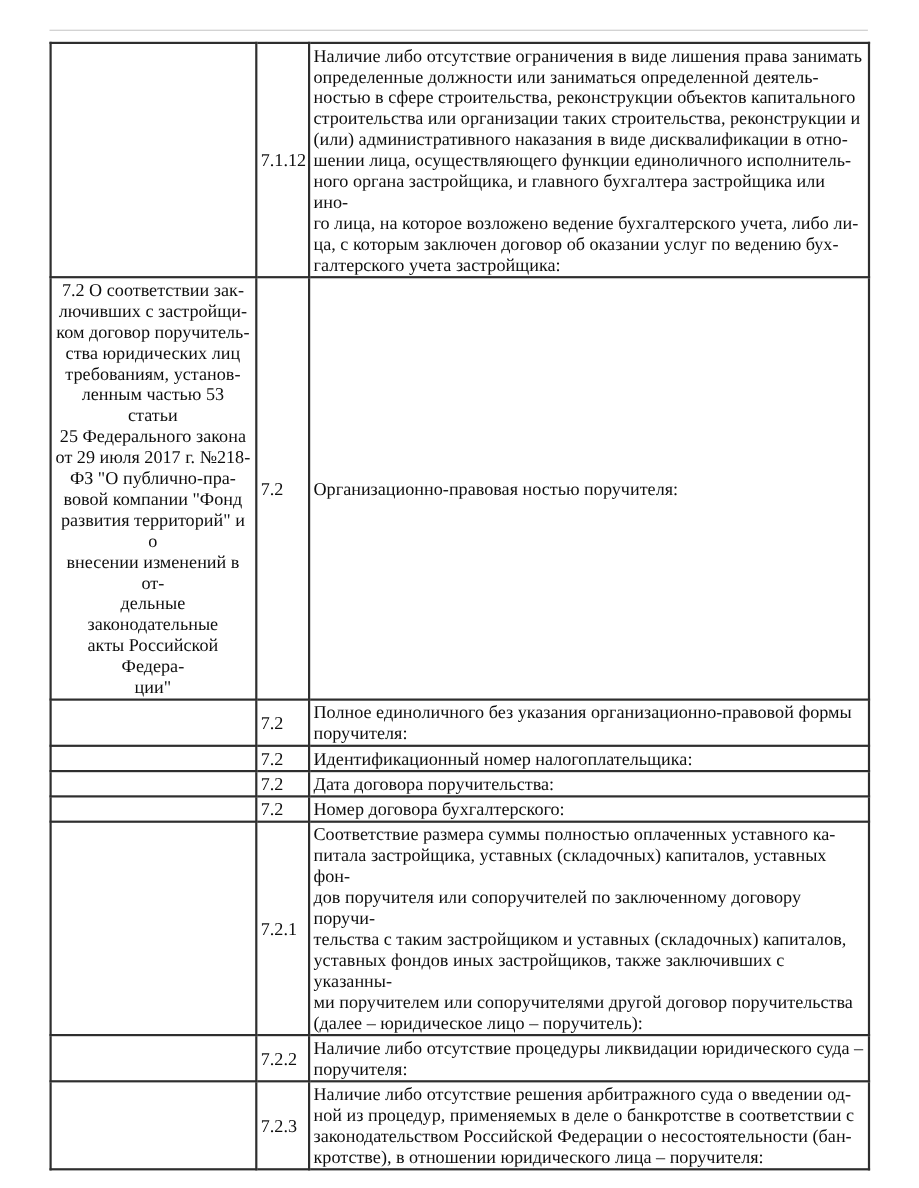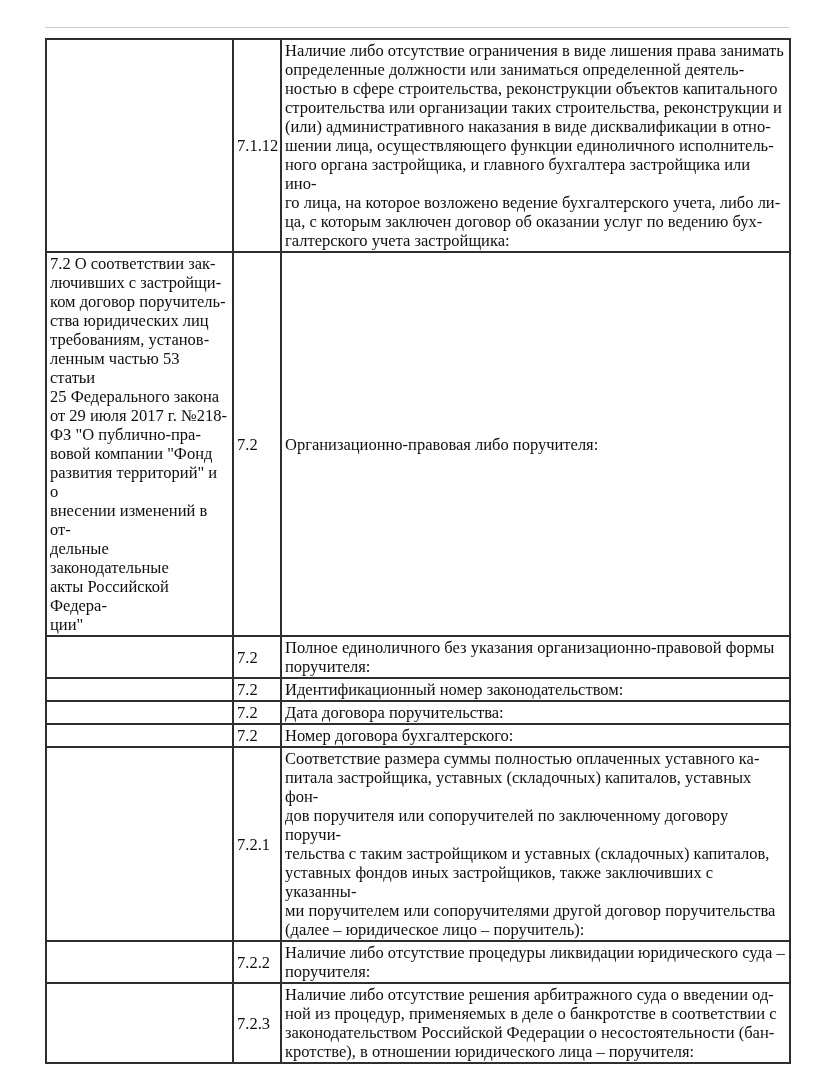--- a/index.html
+++ b/index.html
@@ -32,20 +32,21 @@
     padding: 1px 4px 1px 3px;
     font-size: 16.5px;
     line-height: 19px;
     color: #0e0e0e;
     overflow: hidden;
   }
   td.lft {
     vertical-align: top;
     white-space: pre-line;
     line-height: 18.5px;
+    text-align: center;
   }
   td.num { vertical-align: middle; }
   td.txt {
     vertical-align: top;
     white-space: pre-line;
   }
   td.vmid { vertical-align: middle; }
 </style>
 </head>
 <body>
@@ -84,32 +85,32 @@
 25 Федерального закона
 от 29 июля 2017 г. №218-
 ФЗ "О публично-пра-
 вовой компании "Фонд
 развития территорий" и о
 внесении изменений в от-
 дельные законодательные
 акты Российской Федера-
 ции"</td>
         <td class="num">7.2</td>
-        <td class="txt vmid">Организационно-правовая либо поручителя:</td>
+        <td class="txt vmid">Организационно-правовая ностью поручителя:</td>
       </tr>
       <tr style="height:39px">
         <td class="lft"></td>
         <td class="num">7.2</td>
         <td class="txt">Полное единоличного без указания организационно-правовой формы
 поручителя:</td>
       </tr>
       <tr style="height:21px">
         <td class="lft"></td>
         <td class="num">7.2</td>
-        <td class="txt">Идентификационный номер законодательством:</td>
+        <td class="txt">Идентификационный номер налогоплательщика:</td>
       </tr>
       <tr style="height:21px">
         <td class="lft"></td>
         <td class="num">7.2</td>
         <td class="txt">Дата договора поручительства:</td>
       </tr>
       <tr style="height:21px">
         <td class="lft"></td>
         <td class="num">7.2</td>
         <td class="txt">Номер договора бухгалтерского:</td>

